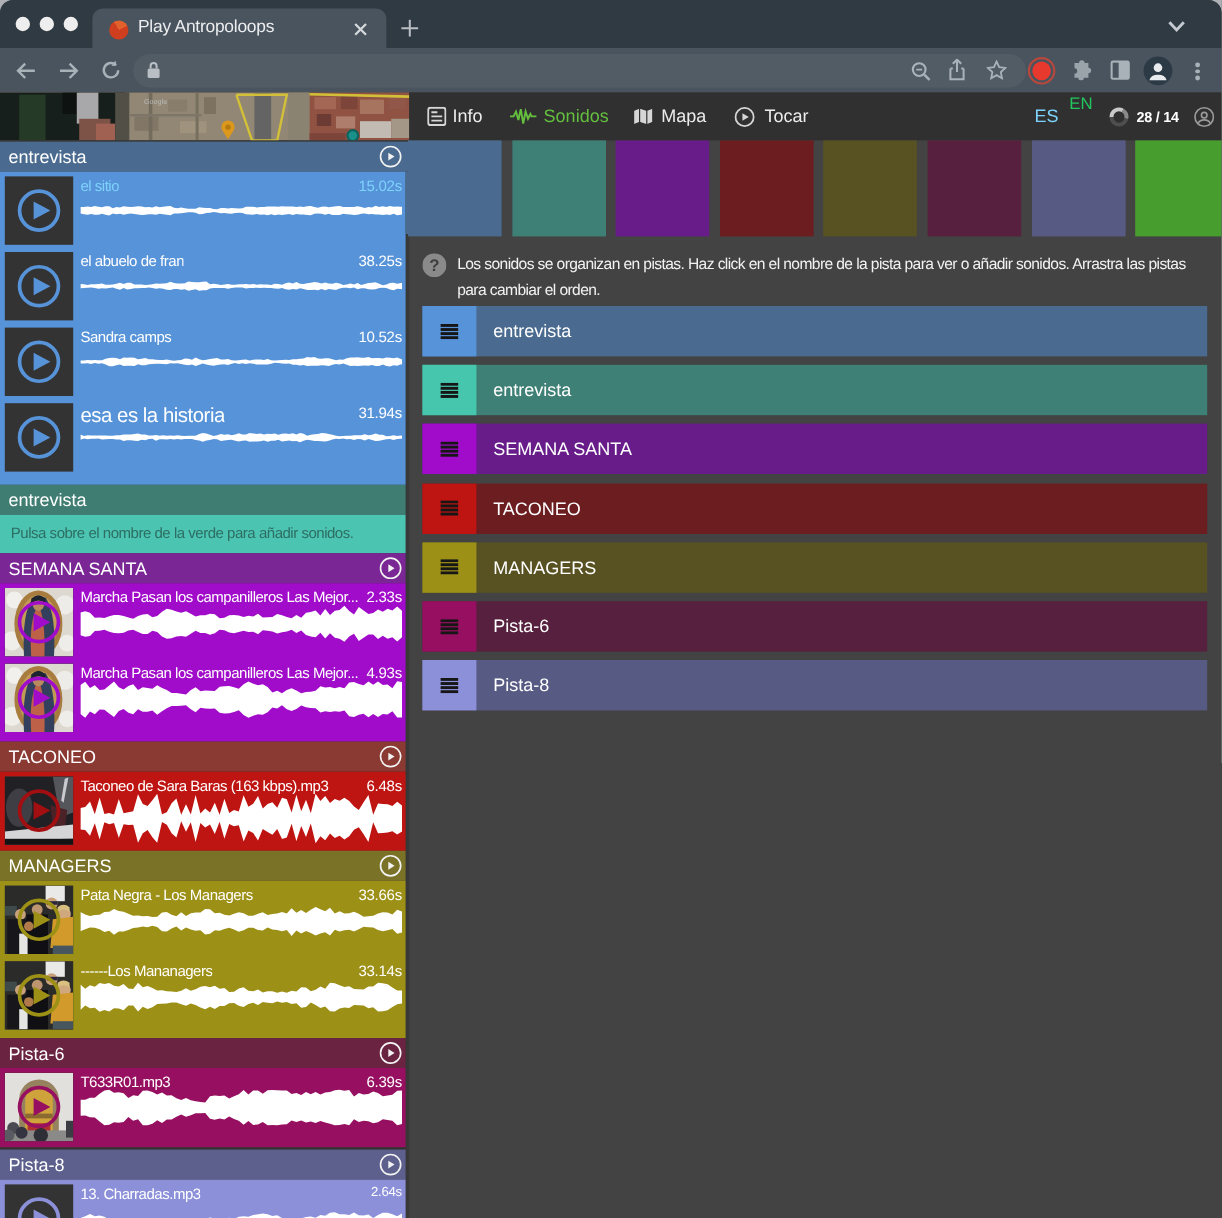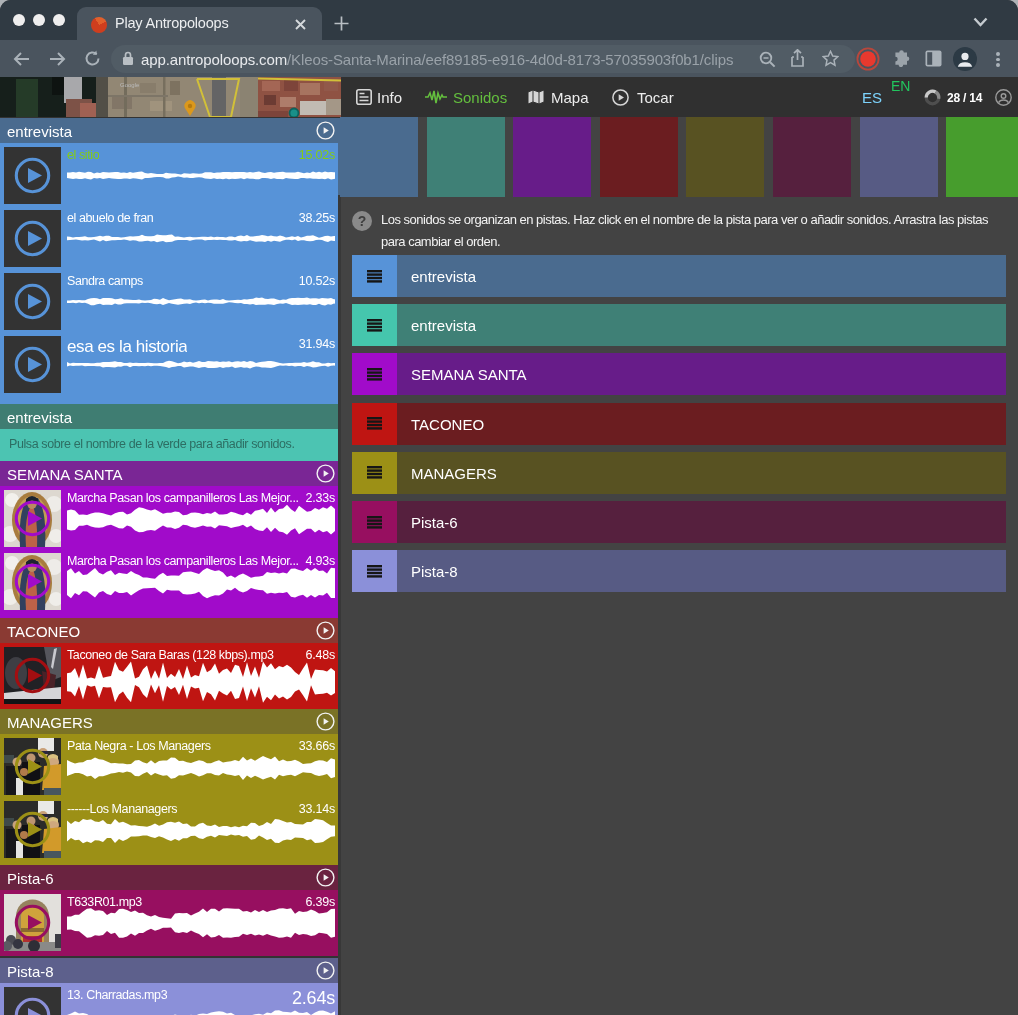--- a/index.html
+++ b/index.html
@@ -32,21 +32,20 @@
     </svg>
 <svg class="abs" style="left:84px;top:50px" width="17" height="17" viewBox="0 0 17 17">
       <path d="M14.5,8.5 A6,6 0 1 1 12.7,4.2" stroke="#aab2b9" stroke-width="2" fill="none"></path>
       <path d="M12.3,0.5 L13,4.6 L8.9,5.1 Z" fill="#aab2b9"></path>
     </svg>
 <div class="abs" style="left:111px;top:45px;width:744px;height:28px;border-radius:14px;background:#515c65"></div>
 <svg class="abs" style="left:122px;top:51px" width="12" height="15" viewBox="0 0 12 15">
       <rect x="1" y="6" width="10" height="8" rx="1.3" fill="#b9bfc4"></rect>
       <path d="M3.5,6 V4 a2.5,2.5 0 0 1 5,0 V6" stroke="#b9bfc4" stroke-width="1.7" fill="none"></path>
     </svg>
-<div class="abs" style="left:141px;top:51px;font-size:15px;color:#e8eaed;letter-spacing:-0.12px">app.antropoloops.com<span style="color:#9aa2a9">/Kleos-Santa-Marina/eef89185-e916-4d0d-8173-57035903f0b1/clips</span></div>
 <svg class="abs" style="left:759px;top:51px" width="17" height="17" viewBox="0 0 17 17">
       <circle cx="7" cy="7" r="5.3" stroke="#aab2b9" stroke-width="1.8" fill="none"></circle>
       <path d="M4.5,7 H9.5" stroke="#aab2b9" stroke-width="1.6"></path>
       <path d="M11.2,11.2 L15.6,15.6" stroke="#aab2b9" stroke-width="2"></path>
     </svg>
 <svg class="abs" style="left:790px;top:49px" width="15" height="19" viewBox="0 0 15 19">
       <path d="M2,8 H4 M11,8 H13 M2,8 V17 H13 V8" stroke="#aab2b9" stroke-width="1.7" fill="none"></path>
       <path d="M7.5,1 V11 M4,4.2 L7.5,0.8 L11,4.2" stroke="#aab2b9" stroke-width="1.7" fill="none"></path>
     </svg>
 <svg class="abs" style="left:822px;top:50px" width="17" height="17" viewBox="0 0 17 17">
@@ -148,21 +147,21 @@
           <path d="M7.6,6.2 L12.8,9.5 L7.6,12.8 Z" fill="#f2f2f2"></path>
         </svg>
       </div>
 <div style="position:absolute;left:0;top:26px;width:340px;height:261px;background:#5793d8"></div>
 <div style="position:absolute;left:3.5px;top:30px;width:57px;height:57px;background:#333;overflow:hidden">
         <svg style="position:absolute;left:0;top:0" width="57" height="57" viewBox="0 0 57 57">
           <circle cx="28.5" cy="28.5" r="16.2" fill="none" stroke="#5793d8" stroke-width="3.1"></circle>
           <path d="M24,21 L38,28.5 L24,36 Z" fill="#5793d8"></path>
         </svg>
       </div>
-      <div style="position:absolute;left:67px;top:31px;width:268px;font-size:13px;color:#84cc16;white-space:nowrap;overflow:hidden">
+      <div style="position:absolute;left:67px;top:31px;width:268px;font-size:13px;color:#7dd3fc;white-space:nowrap;overflow:hidden">
         <span style="float:left;max-width:244px;overflow:hidden;display:inline-block;font-size:12.5px;letter-spacing:-0.4px;padding-top:0.5px">el sitio</span>
         <span style="float:right;font-size:12.5px;letter-spacing:-0.2px;padding-top:0.5px">15.02s</span>
       </div>
       <div style="position:absolute;left:67px;top:52.5px;width:268px;height:14px">
         <svg width="268" height="13" viewBox="0 0 268 13" style="display:block">
           <path d="M0,3.6 L3,3.4 L6,3.1 L9,3.5 L12,2.7 L15,3.3 L18,3.7 L21,2.8 L24,2.9 L27,4.6 L30,3.6 L33,3.9 L36,2.9 L39,3.2 L42,3.6 L45,3.3 L48,2.9 L51,3.0 L54,3.7 L57,3.5 L60,4.0 L63,2.9 L66,3.7 L69,3.3 L72,2.8 L75,2.6 L78,4.1 L81,4.5 L84,3.9 L87,4.5 L90,5.0 L93,5.0 L96,4.9 L99,3.8 L102,4.2 L105,4.4 L108,4.4 L111,5.1 L114,5.4 L117,4.3 L120,4.4 L123,4.7 L126,4.3 L129,4.5 L132,4.8 L135,4.5 L138,3.3 L141,3.3 L144,3.2 L147,3.9 L150,3.4 L153,3.5 L156,3.0 L159,3.0 L162,3.1 L165,3.3 L168,2.9 L171,3.0 L174,3.1 L177,3.1 L180,3.4 L183,3.0 L186,3.4 L189,2.9 L192,2.6 L195,3.4 L198,4.1 L201,3.3 L204,3.1 L207,3.8 L210,3.2 L213,2.9 L216,2.7 L219,3.4 L222,3.5 L225,3.5 L228,3.6 L231,2.8 L234,3.6 L237,4.3 L240,3.5 L243,3.9 L246,2.5 L249,3.4 L252,2.8 L255,3.5 L258,2.6 L261,3.3 L264,3.1 L267,3.2 L270,3.6 L270,9.6 L267,9.9 L264,10.4 L261,9.2 L258,10.2 L255,9.8 L252,10.1 L249,9.7 L246,9.7 L243,9.3 L240,9.6 L237,8.9 L234,9.1 L231,10.0 L228,10.1 L225,9.7 L222,9.6 L219,9.1 L216,10.2 L213,10.1 L210,10.1 L207,9.2 L204,9.9 L201,9.2 L198,9.0 L195,9.1 L192,10.3 L189,10.2 L186,9.8 L183,9.8 L180,9.3 L177,10.2 L174,9.3 L171,9.7 L168,10.1 L165,9.7 L162,10.3 L159,9.6 L156,10.3 L153,9.8 L150,9.9 L147,9.3 L144,9.9 L141,9.8 L138,9.6 L135,8.5 L132,8.2 L129,8.4 L126,9.1 L123,9.0 L120,8.5 L117,8.8 L114,8.1 L111,7.6 L108,8.3 L105,8.4 L102,9.4 L99,9.5 L96,8.3 L93,7.9 L90,7.9 L87,8.2 L84,8.8 L81,9.0 L78,9.0 L75,10.4 L72,9.9 L69,9.6 L66,9.2 L63,10.0 L60,9.6 L57,9.5 L54,10.0 L51,10.1 L48,9.8 L45,9.4 L42,9.0 L39,9.4 L36,10.0 L33,9.1 L30,9.6 L27,9.0 L24,10.5 L21,10.0 L18,9.2 L15,9.9 L12,9.9 L9,9.4 L6,10.0 L3,9.5 L0,9.0 Z" fill="#fff"></path>
         </svg>
       </div>
 <div style="position:absolute;left:3.5px;top:93px;width:57px;height:57px;background:#333;overflow:hidden">
         <svg style="position:absolute;left:0;top:0" width="57" height="57" viewBox="0 0 57 57">
@@ -295,21 +294,21 @@
           <path d="M38,24 L52,28 L50,44 L40,42 Z" fill="#4a2228"></path>
           <path d="M0,46 L57,40 L57,52 L0,53 Z" fill="#d5d5d8"></path>
           <rect x="0" y="52" width="57" height="5" fill="#141416"></rect>
         </svg>
         <svg style="position:absolute;left:0;top:0" width="57" height="57" viewBox="0 0 57 57">
           <circle cx="28.5" cy="28.5" r="16.2" fill="none" stroke="#a30e11" stroke-width="3.1"></circle>
           <path d="M24,21 L38,28.5 L24,36 Z" fill="#a30e11"></path>
         </svg>
       </div>
       <div style="position:absolute;left:67px;top:531px;width:268px;font-size:13px;color:#fff;white-space:nowrap;overflow:hidden">
-        <span style="float:left;max-width:244px;overflow:hidden;display:inline-block;font-size:12.5px;letter-spacing:-0.4px;padding-top:0.5px">Taconeo de Sara Baras (128 kbps).mp3</span>
+        <span style="float:left;max-width:244px;overflow:hidden;display:inline-block;font-size:12.5px;letter-spacing:-0.4px;padding-top:0.5px">Taconeo de Sara Baras (163 kbps).mp3</span>
         <span style="float:right;font-size:12.5px;letter-spacing:-0.2px;padding-top:0.5px">6.48s</span>
       </div>
       <div style="position:absolute;left:67px;top:542.0px;width:268px;height:46px">
         <svg width="268" height="46" viewBox="0 0 268 46" style="display:block">
           <path d="M0,14.3 L4,13.4 L8,8.9 L12,19.5 L16,5.6 L20,19.4 L24,18.5 L28,19.8 L32,6.8 L36,18.7 L40,17.8 L44,17.1 L48,2.8 L52,10.9 L56,12.7 L60,7.8 L64,2.5 L68,19.6 L72,17.8 L76,10.3 L80,6.5 L84,19.9 L88,11.2 L92,19.8 L96,3.5 L100,19.0 L104,14.8 L108,18.0 L112,9.9 L116,19.9 L120,6.6 L124,18.6 L128,16.0 L132,17.2 L136,3.8 L140,13.2 L144,10.7 L148,4.4 L152,14.7 L156,11.0 L160,9.5 L164,14.1 L168,5.8 L172,7.1 L176,18.0 L180,3.3 L184,17.1 L188,7.4 L192,18.7 L196,2.5 L200,8.6 L204,4.3 L208,10.2 L212,6.9 L216,8.3 L220,5.8 L224,8.4 L228,13.1 L232,16.0 L236,9.6 L240,3.6 L244,19.9 L248,10.6 L252,11.0 L256,11.2 L260,12.6 L264,9.1 L268,12.2 L268,33.9 L264,36.5 L260,33.7 L256,34.8 L252,35.1 L248,35.4 L244,26.3 L240,42.6 L236,36.3 L232,30.4 L228,32.4 L224,37.9 L220,40.5 L216,37.4 L212,39.4 L208,35.5 L204,41.2 L200,37.8 L196,43.7 L192,27.3 L188,38.6 L184,29.3 L180,42.1 L176,27.5 L172,39.0 L168,40.1 L164,31.8 L160,36.6 L156,34.4 L152,31.8 L148,41.5 L144,35.2 L140,33.0 L136,42.3 L132,28.8 L128,29.6 L124,27.6 L120,40.0 L116,25.8 L112,36.1 L108,28.1 L104,30.6 L100,26.9 L96,42.7 L92,26.3 L88,34.2 L84,25.4 L80,39.0 L76,35.3 L72,28.3 L68,25.9 L64,43.3 L60,38.7 L56,32.6 L52,35.4 L48,43.3 L44,28.2 L40,28.4 L36,27.9 L32,39.3 L28,26.8 L24,27.8 L20,26.3 L16,40.5 L12,27.0 L8,37.4 L4,32.7 L0,32.2 Z" fill="#fff"></path>
         </svg>
       </div>
 <div style="position:absolute;left:0;top:592px;width:340px;height:25px;background:#7a7226">
         <div style="position:absolute;left:7px;top:5px;font-size:15px;color:#fff">MANAGERS</div>
         <svg style="position:absolute;right:5px;top:3px" width="19" height="19" viewBox="0 0 19 19">
@@ -429,21 +428,21 @@
       </div>
 <div style="position:absolute;left:0;top:866px;width:340px;height:33px;background:#8b90d9"></div>
 <div style="position:absolute;left:3.5px;top:870px;width:57px;height:57px;background:#333;overflow:hidden">
         <svg style="position:absolute;left:0;top:0" width="57" height="57" viewBox="0 0 57 57">
           <circle cx="28.5" cy="28.5" r="16.2" fill="none" stroke="#8b90d9" stroke-width="3.1"></circle>
           <path d="M24,21 L38,28.5 L24,36 Z" fill="#8b90d9"></path>
         </svg>
       </div>
       <div style="position:absolute;left:67px;top:871px;width:268px;font-size:13px;color:#fff;white-space:nowrap;overflow:hidden">
         <span style="float:left;max-width:244px;overflow:hidden;display:inline-block;font-size:12.5px;letter-spacing:-0.4px;padding-top:0.5px">13. Charradas.mp3</span>
-        <span style="float:right;font-size:18px;letter-spacing:-0.2px;padding-top:0.5px">2.64s</span>
+        <span style="float:right;font-size:11px;letter-spacing:-0.2px;padding-top:0.5px">2.64s</span>
       </div>
       <div style="position:absolute;left:67px;top:892.0px;width:268px;height:22px">
         <svg width="268" height="22" viewBox="0 0 268 22" style="display:block">
           <path d="M0,5.9 L4,4.5 L8,2.6 L12,4.6 L16,3.9 L20,5.0 L24,7.6 L28,7.0 L32,6.3 L36,7.0 L40,7.2 L44,7.1 L48,7.2 L52,6.7 L56,7.9 L60,7.3 L64,7.2 L68,6.4 L72,7.2 L76,7.3 L80,6.9 L84,6.8 L88,6.0 L92,6.5 L96,6.0 L100,6.8 L104,6.9 L108,5.5 L112,6.5 L116,6.3 L120,7.0 L124,5.7 L128,6.8 L132,5.0 L136,4.5 L140,5.0 L144,3.6 L148,2.8 L152,2.2 L156,2.8 L160,4.4 L164,3.8 L168,5.9 L172,7.4 L176,6.3 L180,7.8 L184,6.3 L188,5.2 L192,4.8 L196,5.8 L200,3.6 L204,4.2 L208,1.6 L212,1.2 L216,2.8 L220,2.9 L224,3.4 L228,1.4 L232,3.8 L236,3.9 L240,3.0 L244,6.0 L248,3.5 L252,1.7 L256,1.6 L260,2.8 L264,4.5 L268,2.3 L268,19.5 L264,17.7 L260,19.1 L256,20.0 L252,20.1 L248,18.0 L244,15.7 L240,18.5 L236,18.2 L232,18.3 L228,20.4 L224,18.6 L220,19.5 L216,18.7 L212,20.5 L208,20.2 L204,18.4 L200,18.5 L196,16.4 L192,16.6 L188,16.7 L184,16.1 L180,14.4 L176,15.7 L172,15.0 L168,15.7 L164,18.3 L160,17.5 L156,19.3 L152,20.1 L148,19.6 L144,18.7 L140,17.4 L136,17.7 L132,17.2 L128,15.6 L124,16.5 L120,14.7 L116,15.3 L112,15.6 L108,15.9 L104,14.7 L100,15.7 L96,16.1 L92,15.2 L88,15.8 L84,14.7 L80,14.7 L76,14.3 L72,14.7 L68,15.6 L64,14.5 L60,14.4 L56,14.1 L52,15.0 L48,14.8 L44,15.0 L40,14.6 L36,15.3 L32,15.2 L28,14.9 L24,14.5 L20,17.2 L16,17.6 L12,17.2 L8,19.3 L4,17.5 L0,16.6 Z" fill="#fff"></path>
         </svg>
       </div>
 </div>
 <div class="abs" style="left:337.5px;top:143px;width:3.5px;height:872px;background:#383838"></div>
 <div class="abs" style="left:337.5px;top:143px;width:3.5px;height:52px;background:#4a6b8f"></div>
 <div class="abs" style="left:340.0px;top:117px;width:78.0px;height:80px;background:#4a6b8f"></div>

